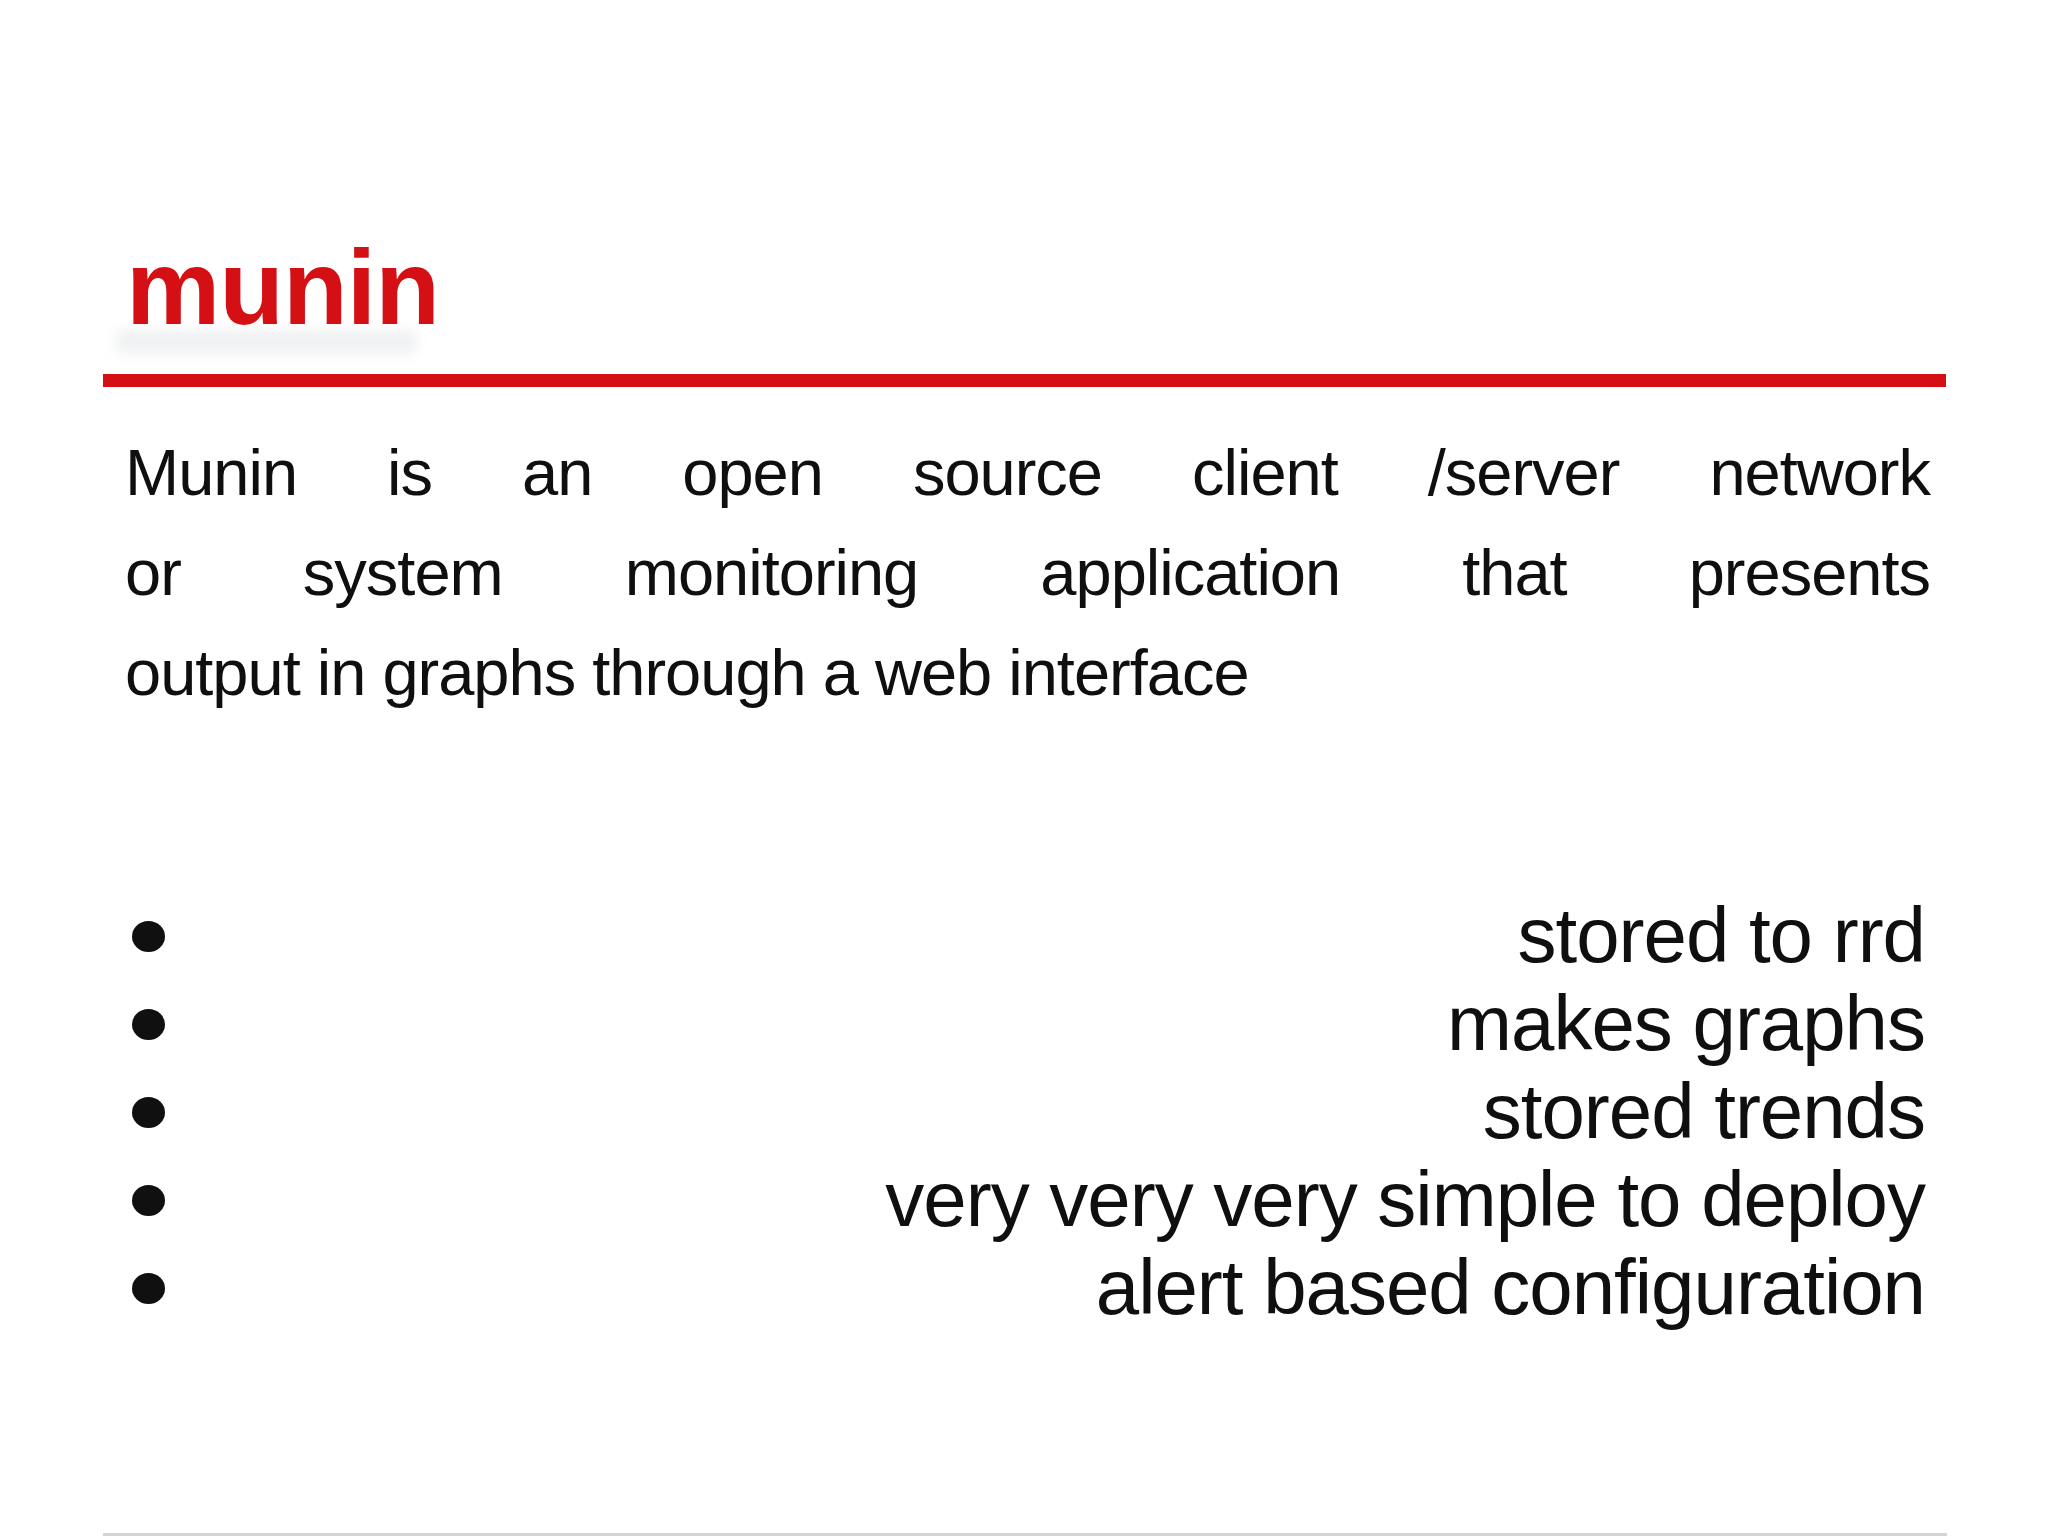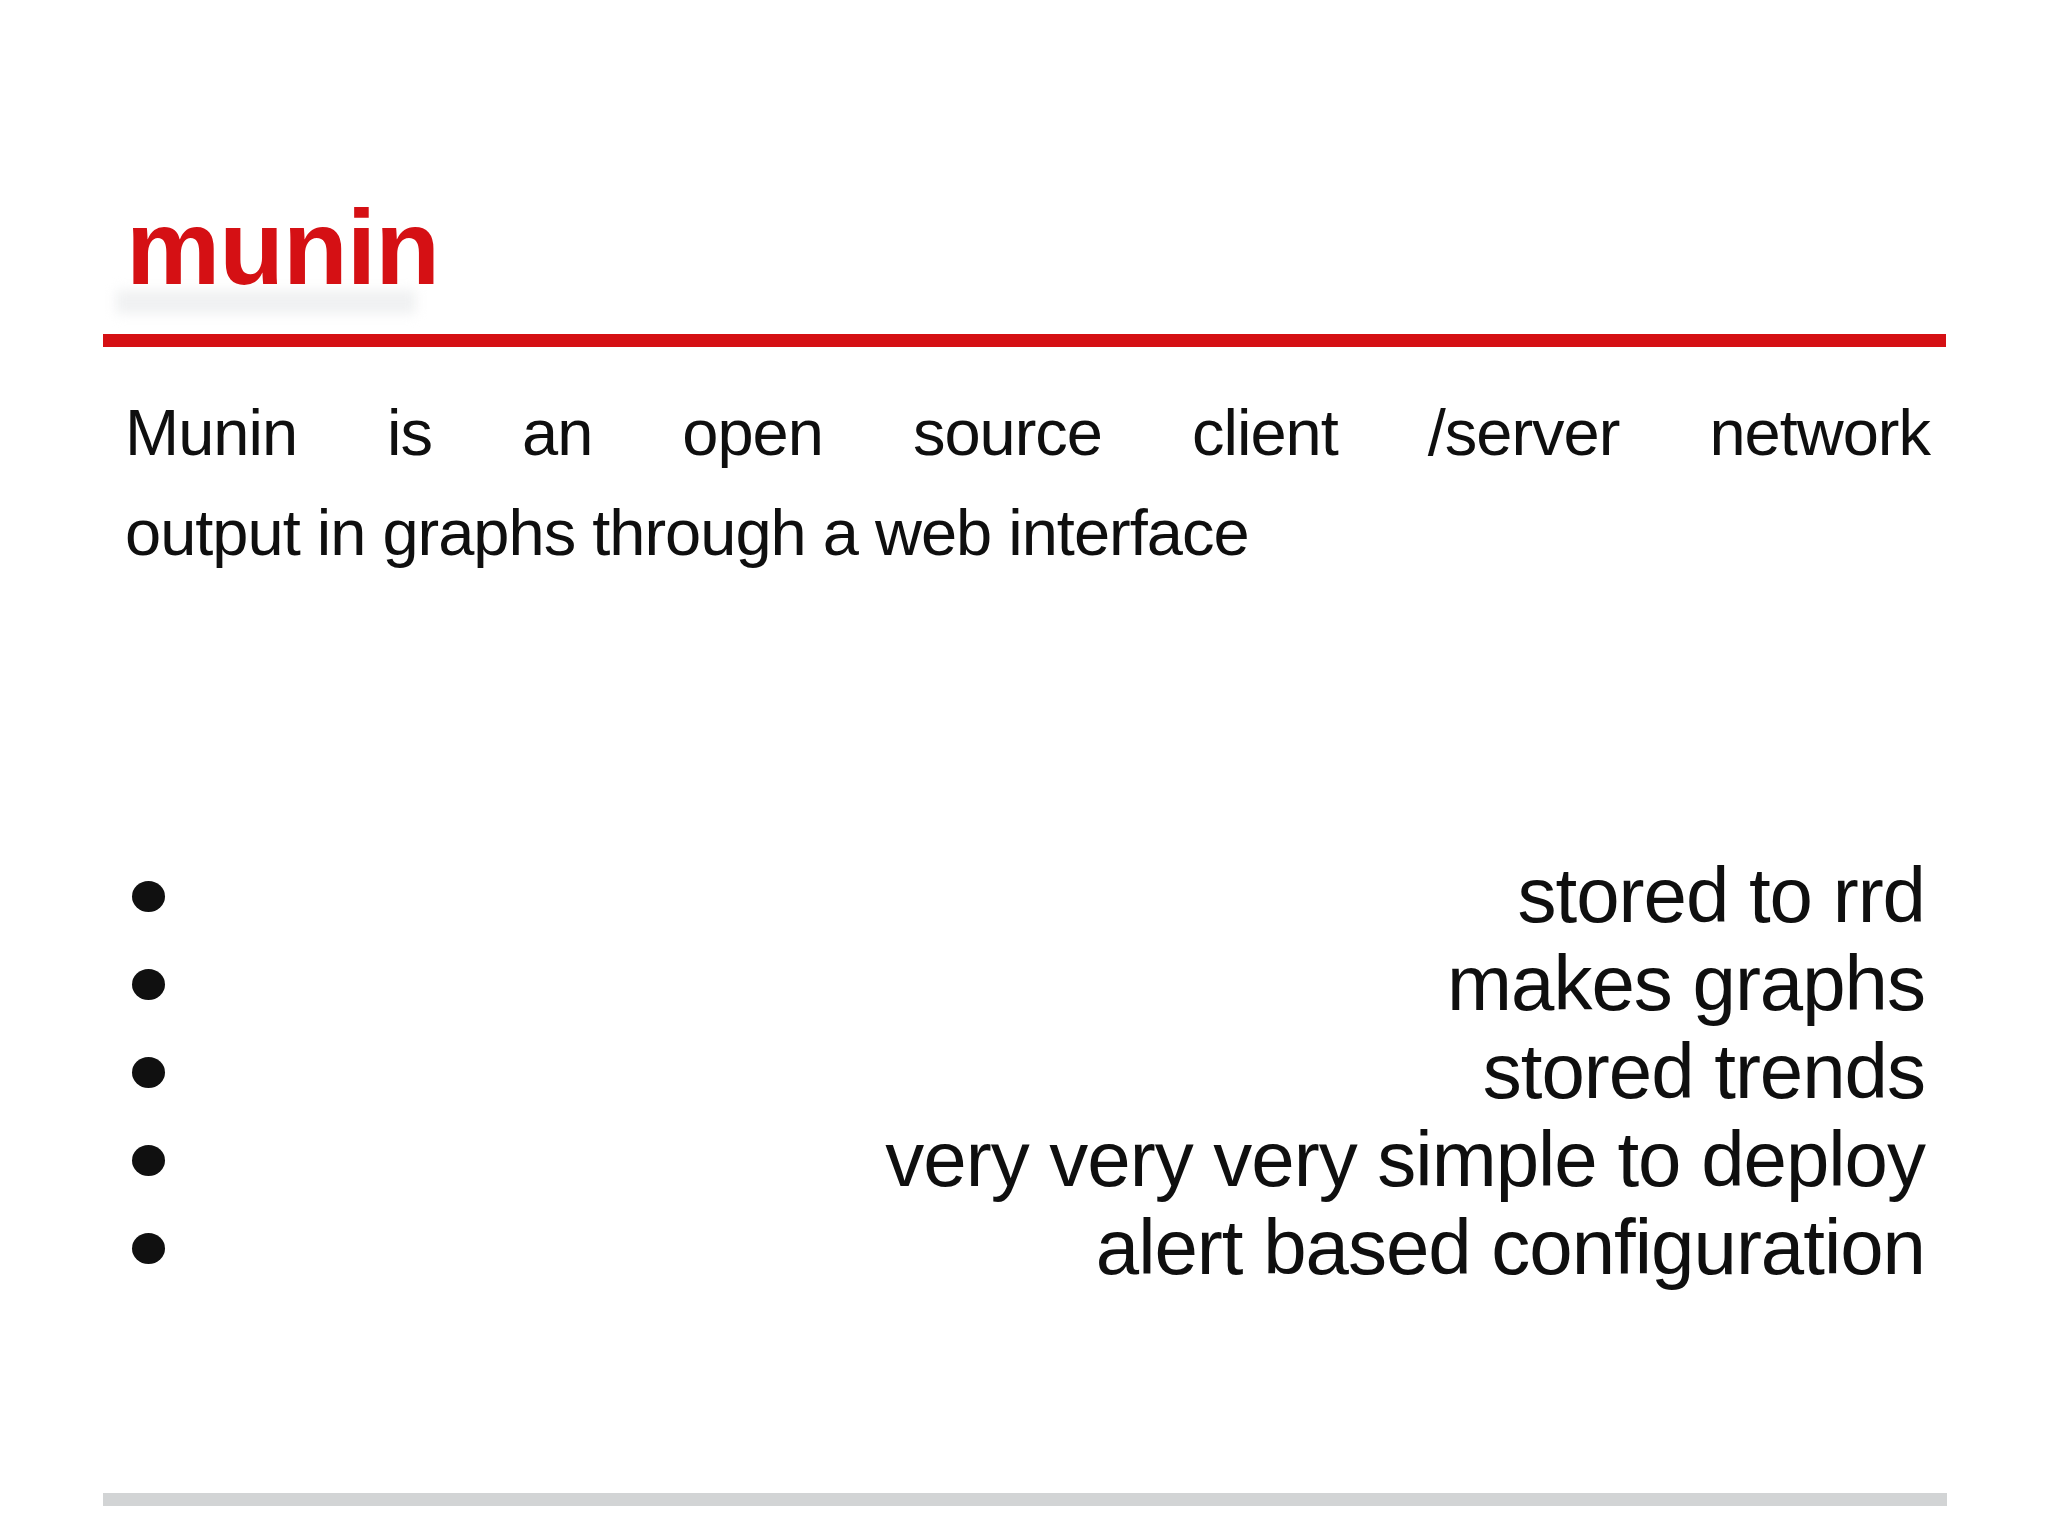--- a/index.html
+++ b/index.html
@@ -10,21 +10,21 @@
   }
   html,body{margin:0;padding:0;}
   body{
     width:2048px;height:1536px;
     background:var(--bg);
     font-family:"Liberation Sans",sans-serif;
     color:var(--text);
     position:relative;
     overflow:hidden;
   }
-  .slide{position:absolute;inset:0;}
+  .slide{position:absolute;inset:0;margin-top:40px;}
   .title-shadow{
     position:absolute;left:116px;top:290px;width:300px;height:24px;
     background:#f0f1f2;filter:blur(6px);
   }
   .title{
     position:absolute;left:126px;top:194px;margin:0;
     font-size:106px;line-height:106px;font-weight:bold;
     letter-spacing:-1px;color:var(--accent);
   }
   .rule-red{
@@ -61,20 +61,21 @@
 <div class="slide">
 
   <div class="title-shadow"></div>
 
   <h1 class="title">munin</h1>
 
   <div class="rule-red"></div>
 
   <div class="paragraph">
     <div class="par-line justify">Munin is an open source client /server network</div>
+    <div class="par-line justify">or system monitoring application that presents</div>
     <div class="par-line">output in graphs through a web interface</div>
   </div>
 
   <ul class="bullet-list">
     <li class="bullet-item">
       <span class="bullet-dot"></span>
       <span class="bullet-text">stored to rrd</span>
     </li>
     <li class="bullet-item">
       <span class="bullet-dot"></span>

